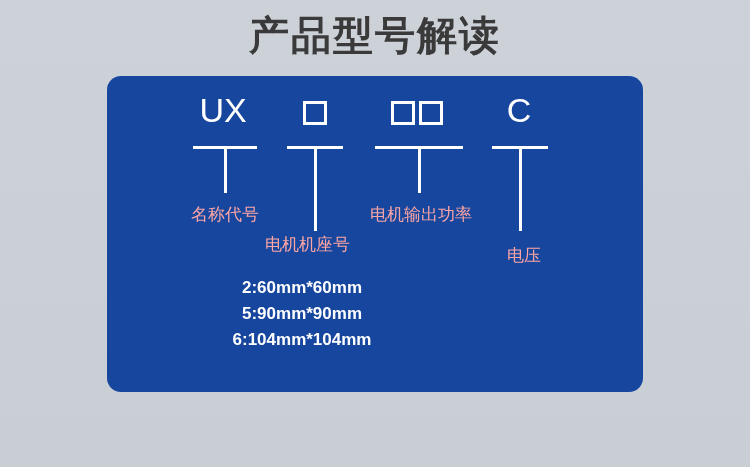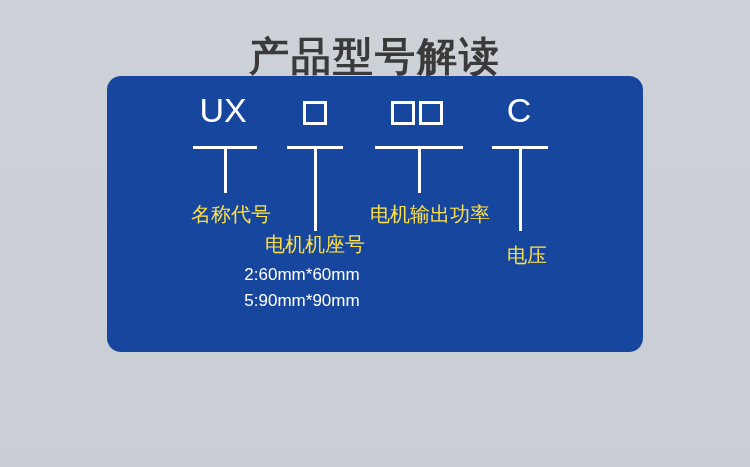--- a/index.html
+++ b/index.html
@@ -27,30 +27,29 @@
     left: 0;
     top: 8px;
     width: 750px;
     text-align: center;
     font-size: 40px;
     line-height: 54px;
     font-weight: 700;
     color: #3a3a3a;
     letter-spacing: 2px;
     font-family: "DejaVu Sans", "Liberation Sans", sans-serif;
-    margin-top: 21px;
   }
 
   
   .blue-panel {
     position: absolute;
     left: 107px;
     top: 76px;
     width: 536px;
-    height: 276px;
+    height: 316px;
     background: #17469e;
     border-radius: 14px;
     box-sizing: border-box;
   }
 
   
   .code-row {
     position: absolute;
     left: 0;
     top: 14px;
@@ -105,22 +104,22 @@
   }
   .c-stem {
     position: absolute;
     width: 3px;
     background: #ffffff;
   }
 
   
   .callout {
     position: absolute;
-    color: #fde047;
-    font-size: 20px;
+    color: #fca5a5;
+    font-size: 17px;
     line-height: 22px;
     white-space: nowrap;
     font-family: "DejaVu Sans", "Liberation Sans", sans-serif;
   }
   .callout.lbl-name  { left: 84px;  top: 127px; }
   .callout.lbl-power { left: 263px; top: 127px; }
   .callout.lbl-frame { left: 158px; top: 157px; }
   .callout.lbl-volt  { left: 400px; top: 168px; }
 
   
@@ -129,23 +128,24 @@
     color: #ffffff;
     font-size: 17px;
     line-height: 26px;
     white-space: nowrap;
     font-family: "Liberation Sans", "DejaVu Sans", sans-serif;
   }
   .detail-list .detail-item { display: block; }
 
   .frame-list {
     left: 0px;
-    top: 186px;
+    top: 199px;
     width: 390px;
     text-align: center;
+    font-weight: bold;
   }
   .volt-list {
     left: 345px;
     top: 186px;
     width: 190px;
     text-align: center;
     font-family: "DejaVu Sans", "Liberation Sans", sans-serif;
   }
 </style>
 </head>
@@ -193,17 +193,18 @@
     </div>
 
     <div class="callout lbl-name">名称代号</div>
     <div class="callout lbl-frame">电机机座号</div>
     <div class="callout lbl-power">电机输出功率</div>
     <div class="callout lbl-volt">电压</div>
 
     <div class="detail-list frame-list">
       <span class="detail-item">2:60mm*60mm</span>
       <span class="detail-item">5:90mm*90mm</span>
+      <span class="detail-item">6:104mm*104mm</span>
     </div>
 
 
   </div>
 </div>
 
 </body></html>

